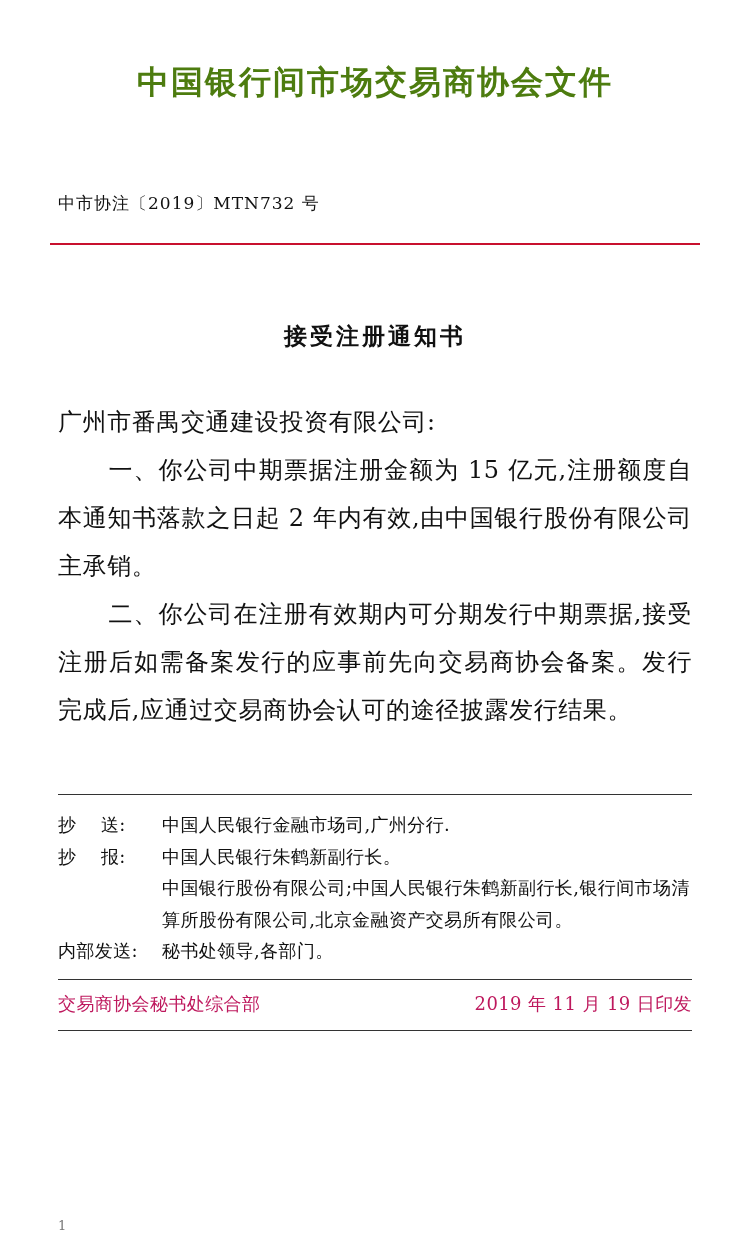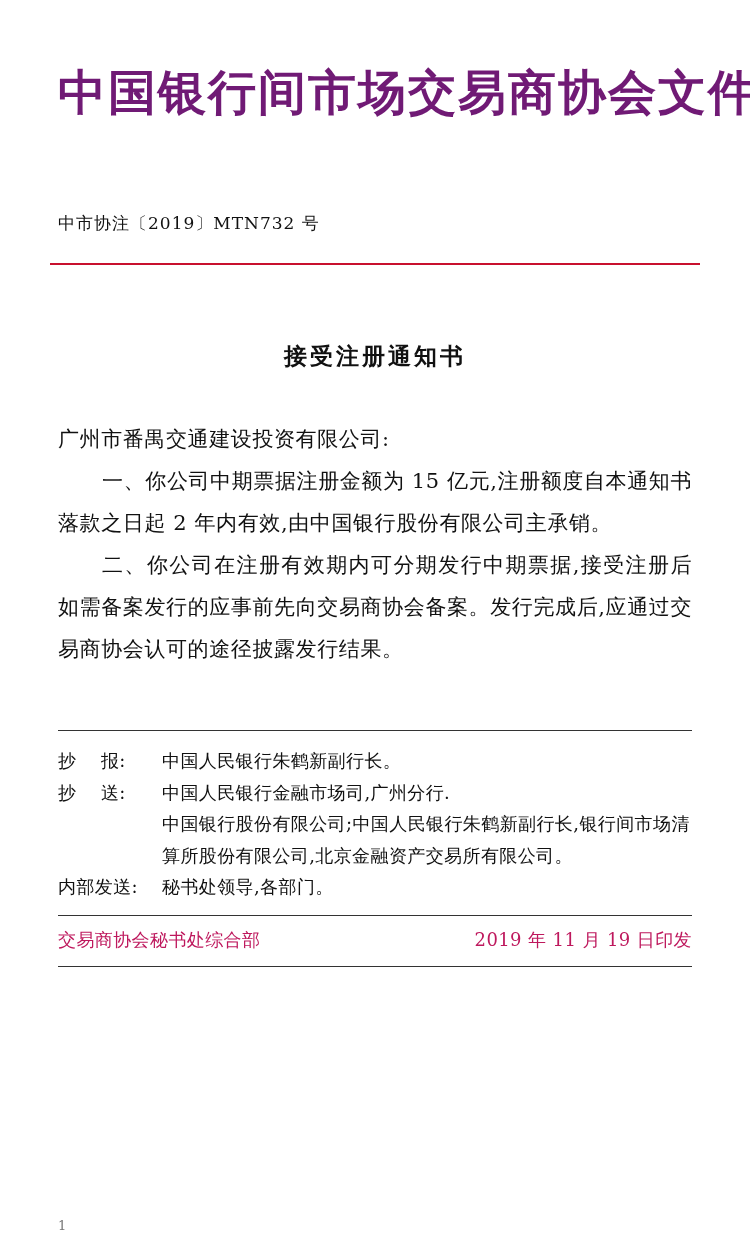--- a/index.html
+++ b/index.html
@@ -17,24 +17,24 @@
   }
   .page {
     width: 750px;
     height: 1239px;
     box-sizing: border-box;
     padding: 0 58px;
     position: relative;
   }
   .masthead {
     text-align: center;
-    color: #701a75;
+    color: #4d7c0f;
     font-family: "DejaVu Serif", "Liberation Serif", serif;
     font-weight: bold;
-    font-size: 48px;
+    font-size: 32px;
     letter-spacing: 2px;
     padding-top: 62px;
     line-height: 1.25;
     white-space: nowrap;
   }
   .doc-number {
     text-align: left;
     font-size: 17px;
     letter-spacing: 1px;
     margin-top: 90px;
@@ -50,21 +50,21 @@
   .doc-title {
     text-align: center;
     font-size: 23px;
     font-weight: bold;
     letter-spacing: 3px;
     margin-top: 76px;
     color: #111;
   }
   .body-text {
     margin-top: 46px;
-    font-size: 21px;
+    font-size: 24px;
     line-height: 2.0;
     letter-spacing: 0.6px;
     text-align: justify;
     color: #111;
   }
   .body-text p {
     margin: 0;
   }
   .indent {
     text-indent: 2.1em;
@@ -137,26 +137,26 @@
   <div class="body-text">
     <p>广州市番禺交通建设投资有限公司:</p>
     <p class="indent">一、你公司中期票据注册金额为 15 亿元,注册额度自本通知书落款之日起 2 年内有效,由中国银行股份有限公司主承销。</p>
     <p class="indent">二、你公司在注册有效期内可分期发行中期票据,接受注册后如需备案发行的应事前先向交易商协会备案。发行完成后,应通过交易商协会认可的途径披露发行结果。</p>
   </div>
 
   <div class="footer-rule"></div>
 
   <div class="footer">
     <div class="frow">
+      <div class="flabel">抄    送:</div>
+      <div class="fvalue">中国人民银行金融市场司,广州分行.</div>
+    </div>
+    <div class="frow">
       <div class="flabel">抄    报:</div>
       <div class="fvalue">中国人民银行朱鹤新副行长。</div>
-    </div>
-    <div class="frow">
-      <div class="flabel">抄    送:</div>
-      <div class="fvalue">中国人民银行金融市场司,广州分行.</div>
     </div>
     <div class="cont">中国银行股份有限公司;中国人民银行朱鹤新副行长,银行间市场清算所股份有限公司,北京金融资产交易所有限公司。</div>
     <div class="frow">
       <div class="flabel">内部发送:</div>
       <div class="fvalue">秘书处领导,各部门。</div>
     </div>
   </div>
 
   <div class="footer-bottom-rule"></div>
 

